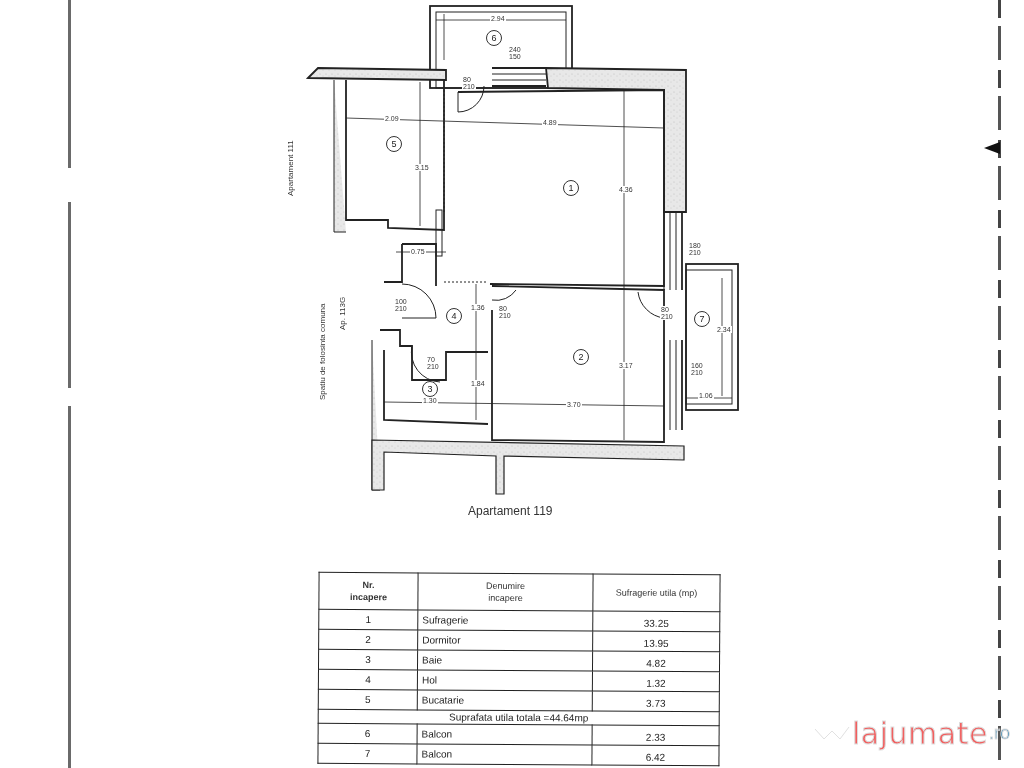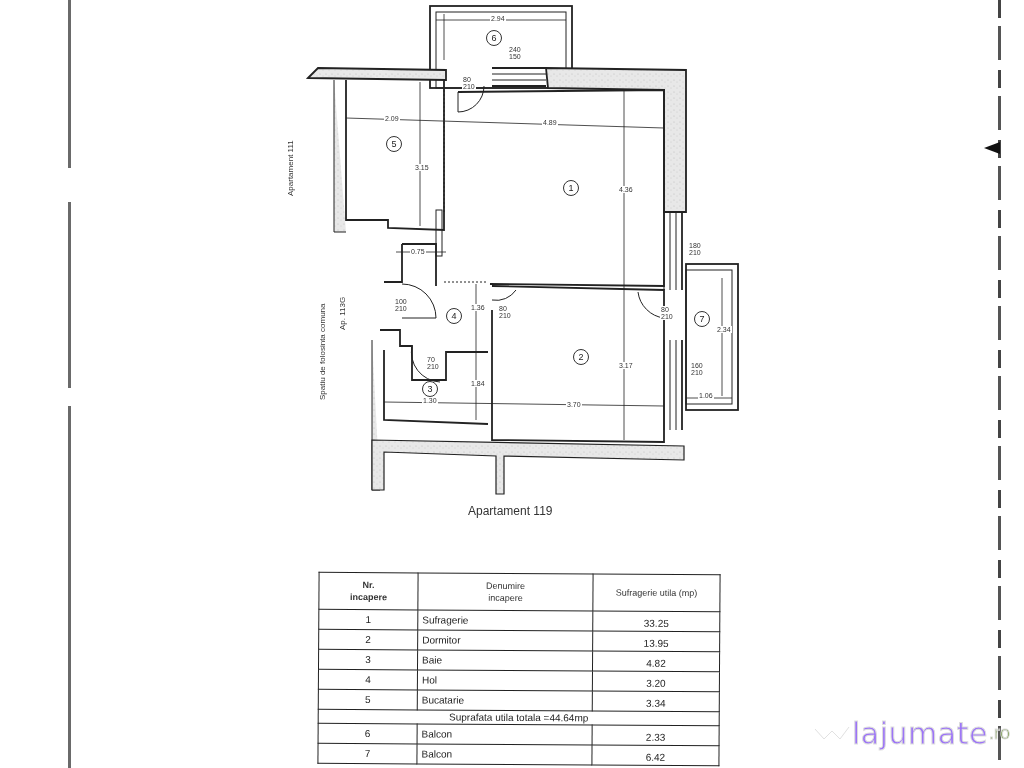--- a/index.html
+++ b/index.html
@@ -30,22 +30,22 @@
     }
     table.rooms th, table.rooms td { border:1.5px solid #222; padding:1px 4px; font-weight:normal; }
     table.rooms th { font-size:9px; color:#333; text-align:center; height:34px; line-height:12px; }
     table.rooms td.nr { text-align:center; width:90px; }
     table.rooms td.name { text-align:left; width:166px; }
     table.rooms td.area { text-align:center; padding-top:4px; }
     table.rooms tr.total td { text-align:center; }
     table.rooms tr.r td { height:14px; }
 
     .watermark { position:absolute; left:812px; top:716px; display:flex; align-items:center; opacity:0.85; }
-    .watermark .wm-text { font-size:30px; color:#8b5cf6; -webkit-text-stroke:1px #d8d8d8; font-family:"DejaVu Sans", sans-serif; letter-spacing:0.5px; }
-    .watermark .wm-tld { font-size:18px; color:#4d7c0f; -webkit-text-stroke:1px #d8d8d8; margin-left:1px; }
+    .watermark .wm-text { font-size:30px; color:#ef4444; -webkit-text-stroke:1px #d8d8d8; font-family:"DejaVu Sans", sans-serif; letter-spacing:0.5px; }
+    .watermark .wm-tld { font-size:18px; color:#0369a1; -webkit-text-stroke:1px #d8d8d8; margin-left:1px; }
   </style>
 </head>
 <body>
 
 <div class="page-edge-left"></div>
 <div class="page-edge-left-notch1"></div>
 <div class="page-edge-left-notch2"></div>
 <div class="page-edge-right"></div>
 <div class="page-edge-right-mark"></div>
 
@@ -189,26 +189,26 @@
       <td class="area">13.95</td>
     </tr>
     <tr class="r">
       <td class="nr">3</td>
       <td class="name">Baie</td>
       <td class="area">4.82</td>
     </tr>
     <tr class="r">
       <td class="nr">4</td>
       <td class="name">Hol</td>
-      <td class="area">3.20</td>
+      <td class="area">1.32</td>
     </tr>
     <tr class="r">
       <td class="nr">5</td>
       <td class="name">Bucatarie</td>
-      <td class="area">3.34</td>
+      <td class="area">3.73</td>
     </tr>
     <tr class="total">
       <td colspan="3">Suprafata utila totala =44.64mp</td>
     </tr>
     <tr class="r">
       <td class="nr">6</td>
       <td class="name">Balcon</td>
       <td class="area">2.33</td>
     </tr>
     <tr class="r">

